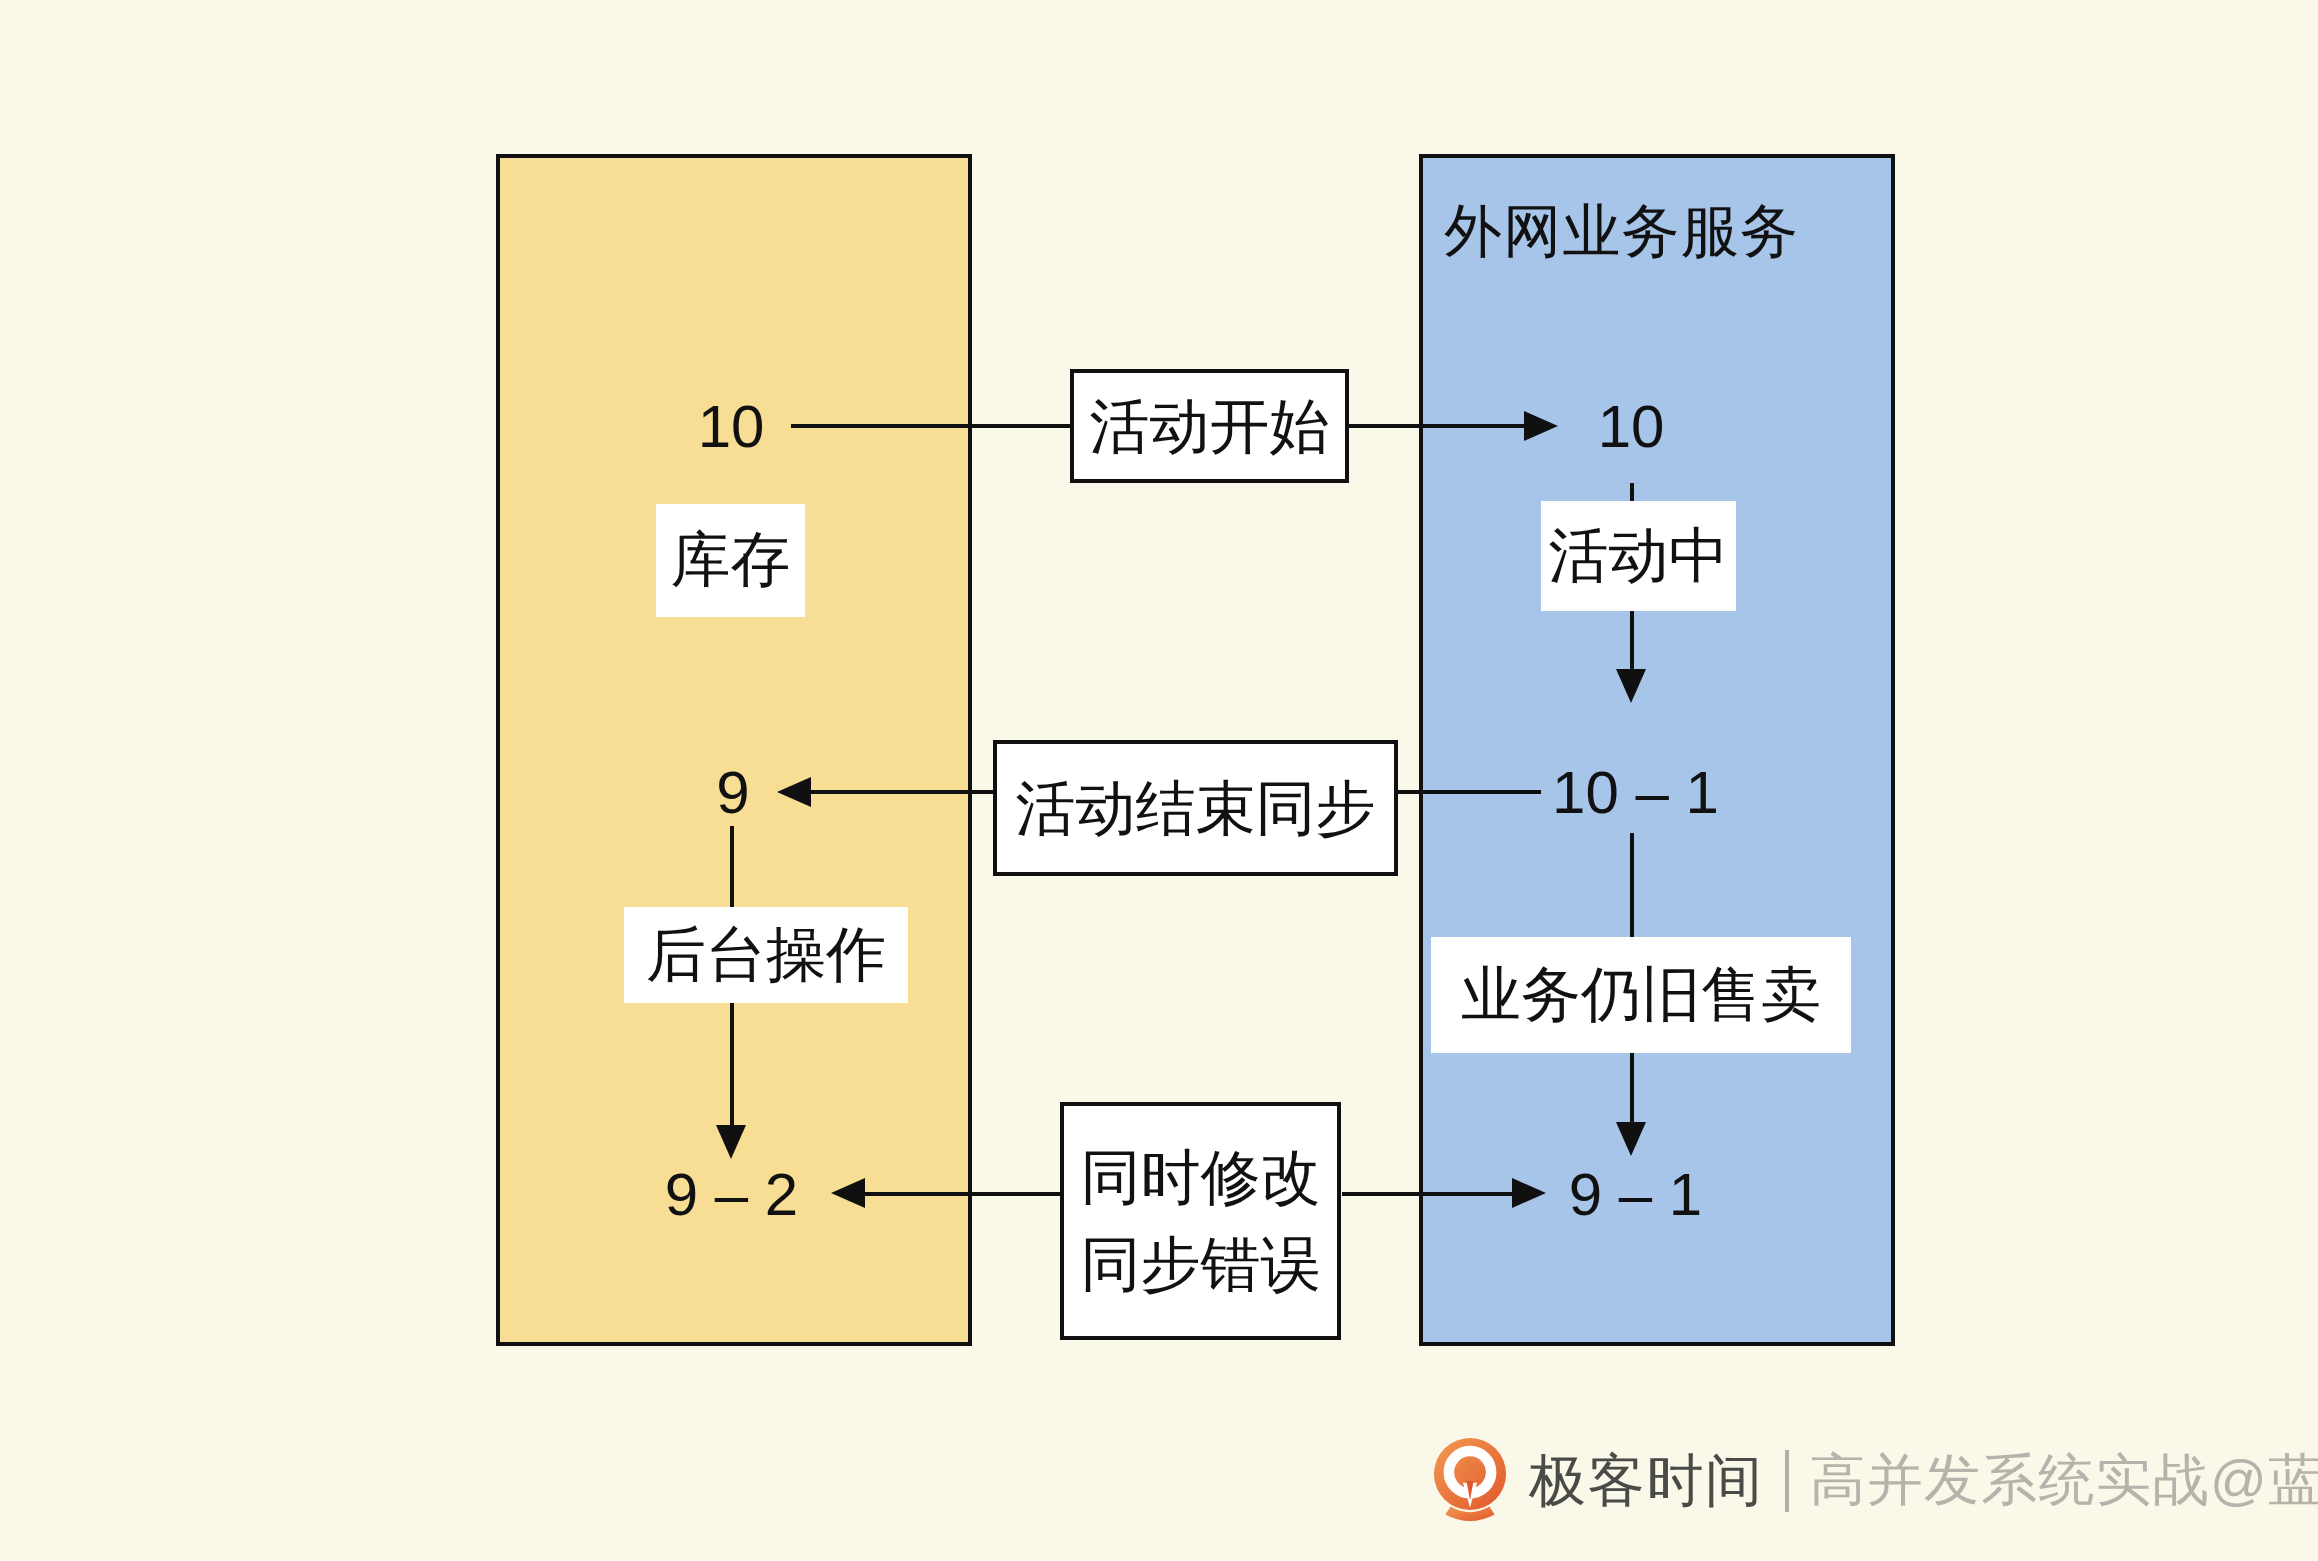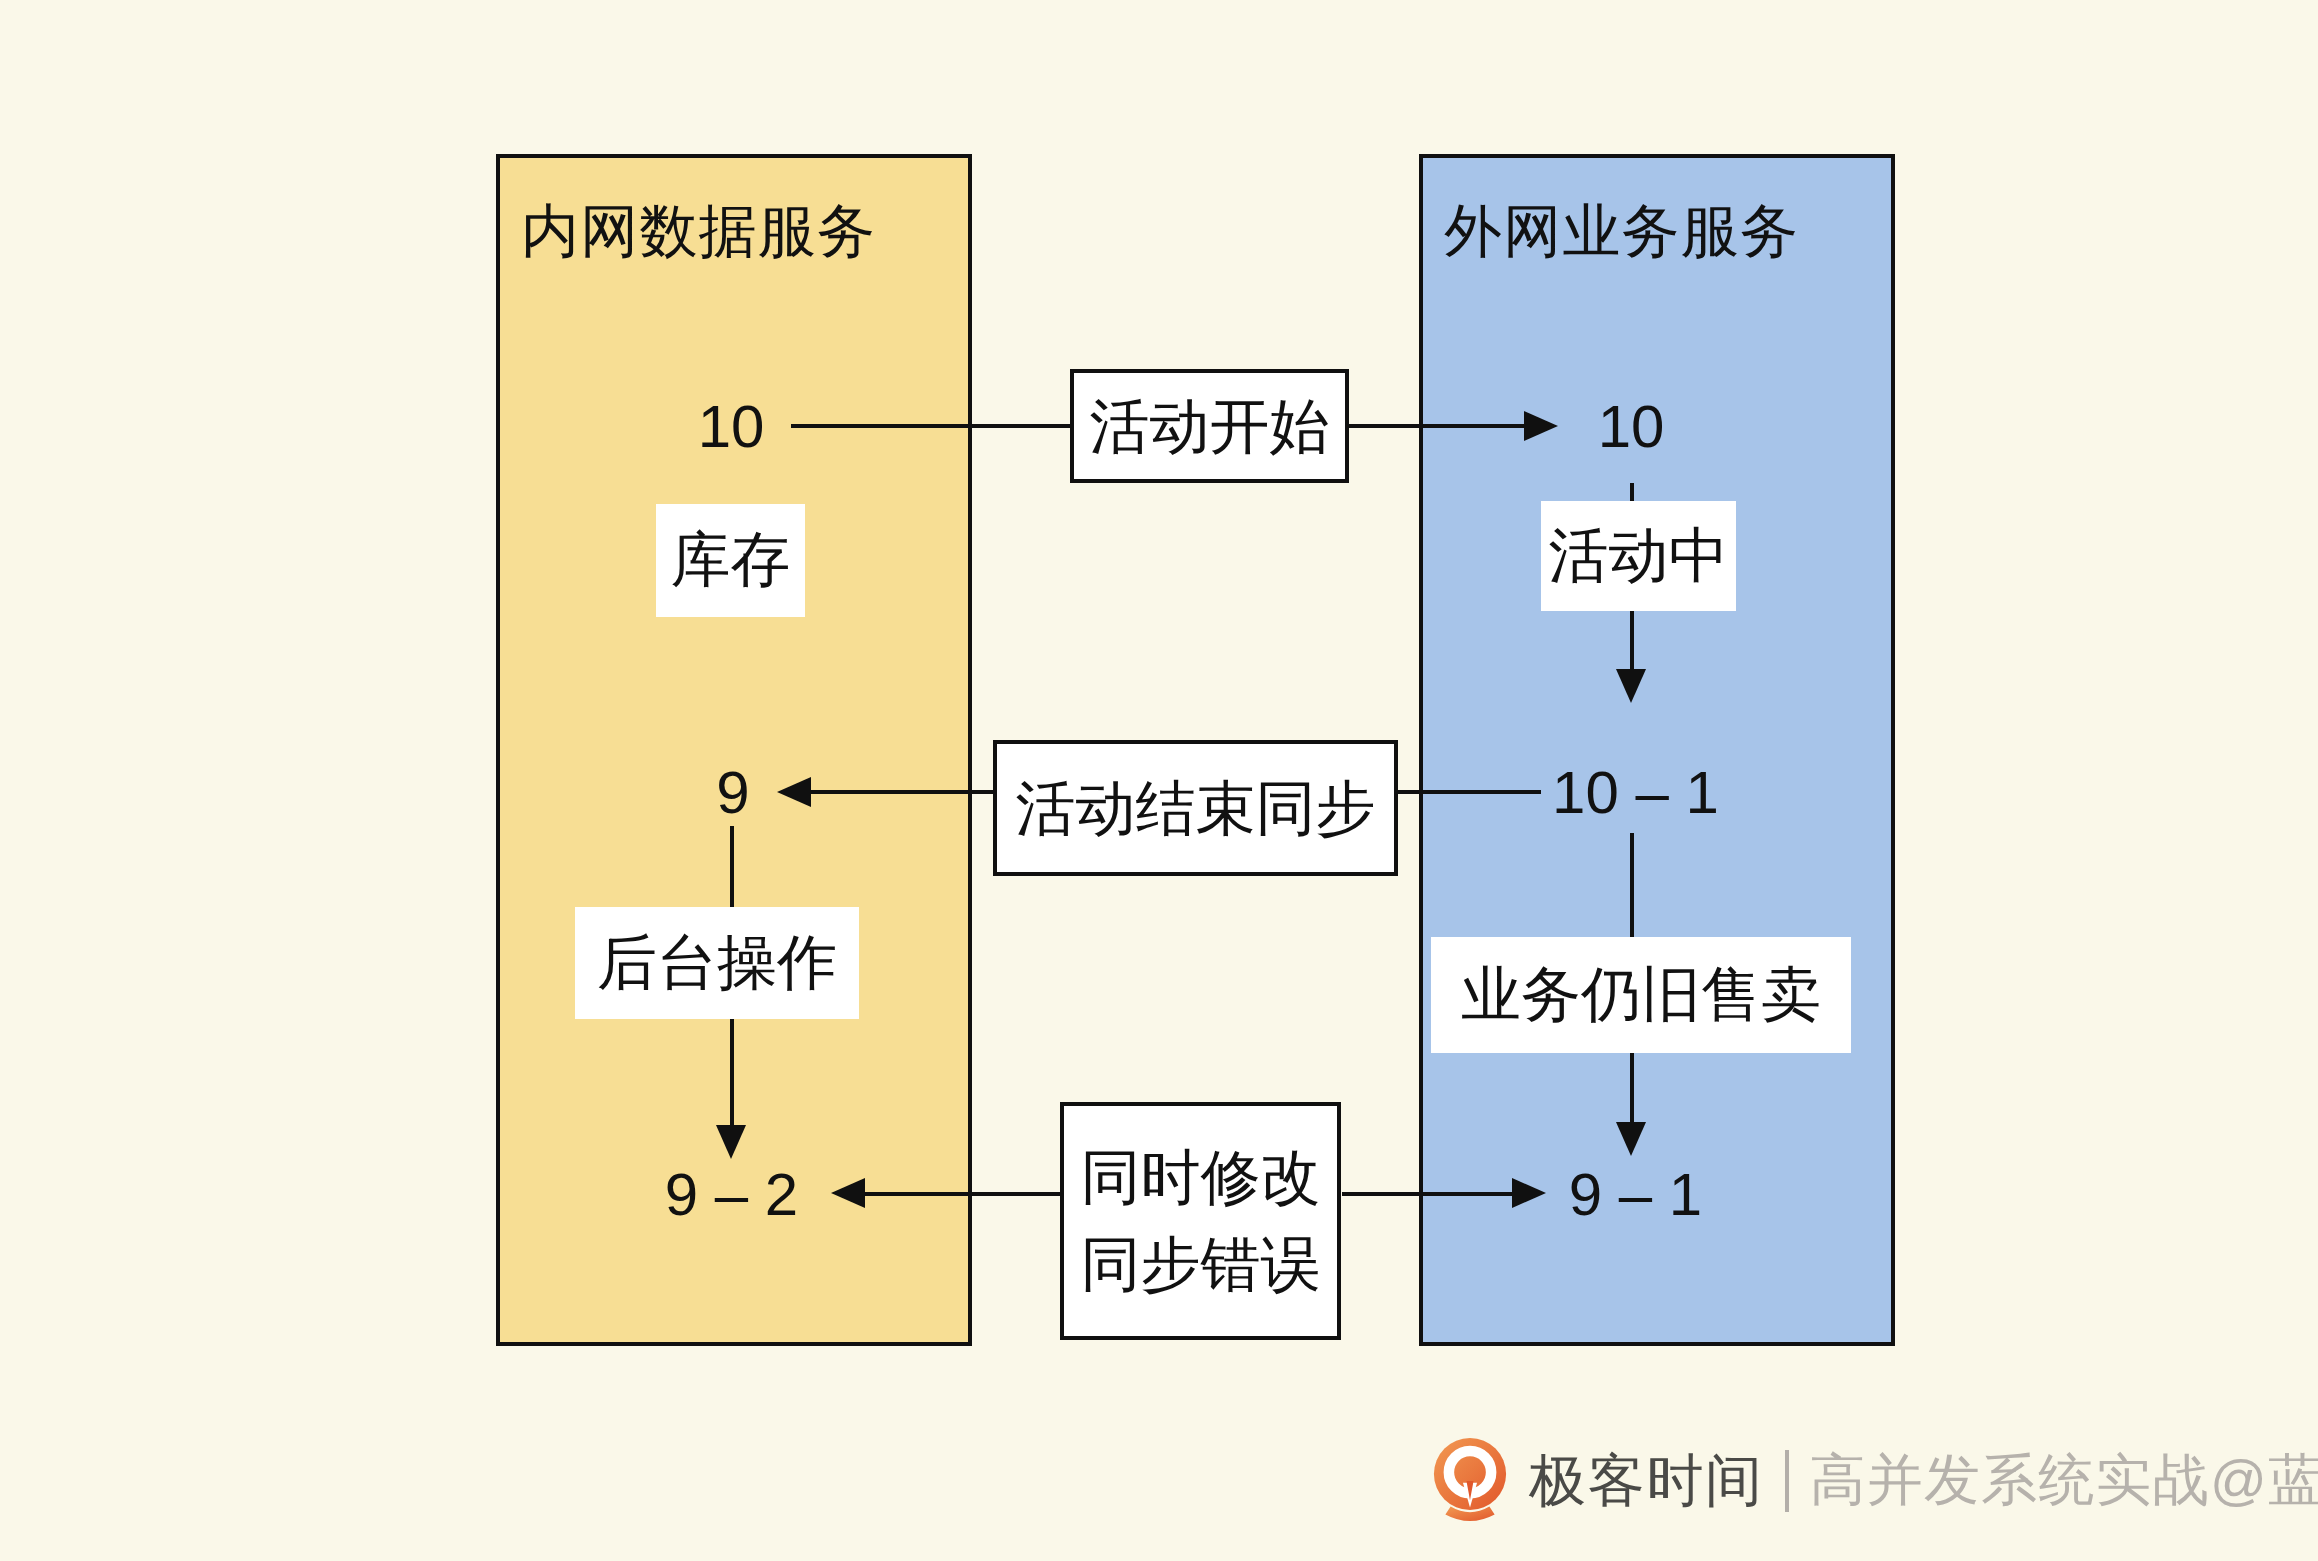--- a/index.html
+++ b/index.html
@@ -124,21 +124,20 @@
   }
 </style>
 </head>
 <body>
 
 <div id="stage">
 
   <div class="panel" style="left:496px; top:154px; width:476px; height:1192px; background:#F7DE94;"></div>
   <div class="panel" style="left:1419px; top:154px; width:476px; height:1192px; background:#A7C4E9;"></div>
 
-  <div class="panel-title" style="left:521px; top:193px;">内网数据服务</div>
   <div class="panel-title" style="left:1444px; top:193px;">外网业务服务</div>
 
   <div class="hline" style="left:791px; top:424px; width:279px;"></div>
   <div class="hline" style="left:1349px; top:424px; width:176px;"></div>
   <div class="arrow-right" style="left:1524px; top:411px;"></div>
 
   <div class="vline" style="left:1630px; top:483px; height:186px;"></div>
   <div class="arrow-down" style="left:1616px; top:669px;"></div>
 
   <div class="hline" style="left:1398px; top:790px; width:143px;"></div>
@@ -166,21 +165,21 @@
     <span>同时修改</span>
     <span>同步错误</span>
   </div>
 
   <div class="white-label" style="left:656px; top:504px; width:149px; height:113px;">
     <span>库存</span>
   </div>
   <div class="white-label" style="left:1541px; top:501px; width:195px; height:110px;">
     <span>活动中</span>
   </div>
-  <div class="white-label" style="left:575px; top:907px; width:284px; height:112px;">
+  <div class="white-label" style="left:624px; top:907px; width:284px; height:96px;">
     <span>后台操作</span>
   </div>
   <div class="white-label" style="left:1431px; top:937px; width:420px; height:116px;">
     <span>业务仍旧售卖</span>
   </div>
 
   <div class="num" style="left:644px; top:397px; width:174px; height:58px;">10</div>
   <div class="num" style="left:1544px; top:397px; width:174px; height:58px;">10</div>
   <div class="num" style="left:646px; top:763px; width:174px; height:58px;">9</div>
   <div class="num" style="left:1519px; top:763px; width:233px; height:58px;">10 – 1</div>

